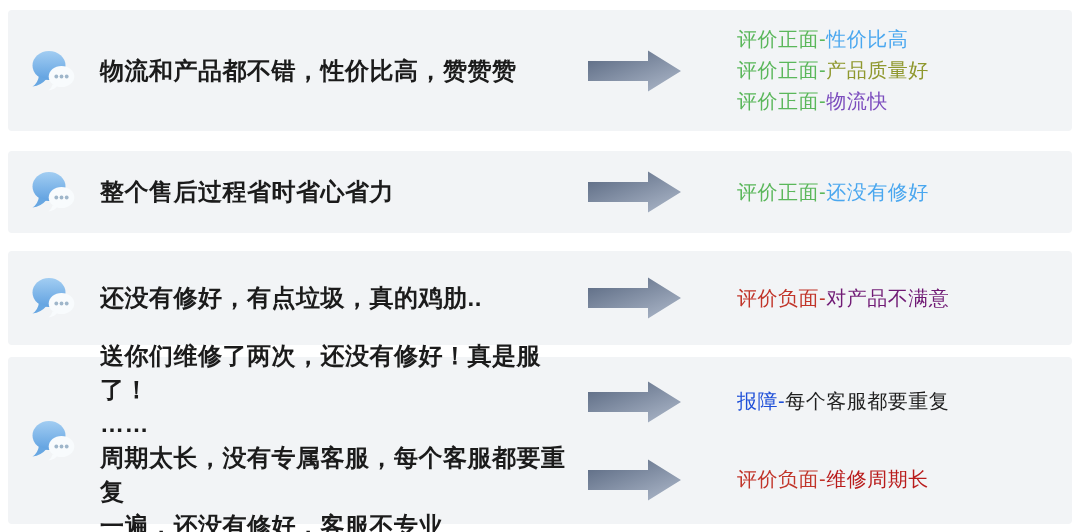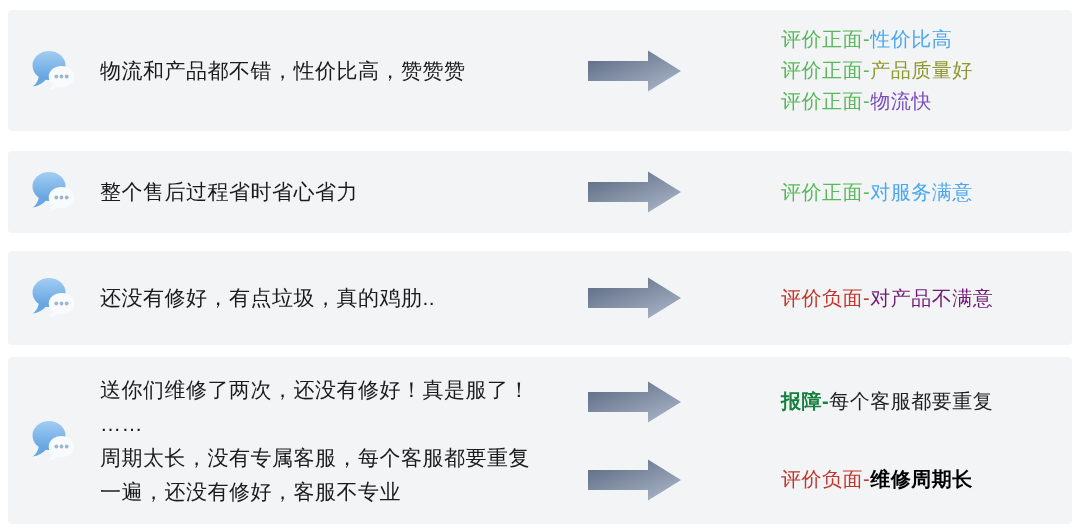--- a/index.html
+++ b/index.html
@@ -18,30 +18,31 @@
     padding-left:22px;
   }
   .row:nth-child(1){height:121px;margin-bottom:20px;}
   .row:nth-child(2){height:82px;margin-bottom:18px;}
   .row:nth-child(3){height:94px;margin-bottom:12px;}
   .row:nth-child(4){height:167px;}
   .icon{width:48px;height:44px;flex:none;}
   .message{
     width:510px;flex:none;box-sizing:border-box;
     padding-left:22px;
-    font-size:21px;line-height:34px;color:#1b1b1b;
+    font-size:24px;line-height:34px;color:#1b1b1b;
     letter-spacing:0.5px;
+    font-weight:bold;
   }
   .groups{
     flex:1;display:flex;flex-direction:column;justify-content:center;gap:34px;
   }
   .group{display:flex;align-items:center;}
   .arrow{width:95px;height:44px;flex:none;display:block;}
   .labels{margin-left:54px;font-size:20px;line-height:31px;letter-spacing:0.5px;}
-  .label-line{white-space:nowrap;margin-left:44px;}
+  .label-line{white-space:nowrap;}
   .hidden-defs{position:absolute;width:0;height:0;overflow:hidden;}
 </style>
 </head>
 <body>
 
 <svg class="hidden-defs" aria-hidden="true">
   <defs>
     <linearGradient id="arrowGrad" x1="0" y1="0" x2="0.85" y2="1">
       <stop offset="0" stop-color="#57667f"></stop>
       <stop offset="1" stop-color="#a9b4c6"></stop>
@@ -96,21 +97,21 @@
     </div>
     <div class="message">
         <div>整个售后过程省时省心省力</div>
       </div>
     <div class="groups">
         <div class="group">
     <svg class="arrow" viewBox="0 0 95 44">
       <polygon points="0,12 60,12 60,1.5 93,22 60,42.5 60,32 0,32" fill="url(#arrowGrad)"></polygon>
     </svg>
     <div class="labels">
-            <div class="label-line"><span style="color: rgb(91, 183, 91);">评价正面-</span><span style="color: rgb(74, 167, 239);">对服务满意</span></div>
+            <div class="label-line"><span style="color: rgb(91, 183, 91);">评价正面-</span><span style="color: rgb(74, 167, 239);">还没有修好</span></div>
           </div>
   </div>
       </div>
   </div>
     <div class="row">
     <div class="icon">
       <svg width="48" height="44" viewBox="0 0 48 44">
         <ellipse cx="19" cy="16.5" rx="16.5" ry="14.5" fill="url(#bubbleGrad)"></ellipse>
         <path d="M9 26.5 Q8 34 2.5 37.5 Q11 36.5 16.5 30 Z" fill="#68a7e2"></path>
         <ellipse cx="31.5" cy="27.5" rx="12.8" ry="10.6" fill="#f8fbfd"></ellipse>
@@ -151,26 +152,26 @@
         <div>……</div>
         <div>周期太长，没有专属客服，每个客服都要重复</div>
         <div>一遍，还没有修好，客服不专业</div>
       </div>
     <div class="groups">
         <div class="group">
     <svg class="arrow" viewBox="0 0 95 44">
       <polygon points="0,12 60,12 60,1.5 93,22 60,42.5 60,32 0,32" fill="url(#arrowGrad)"></polygon>
     </svg>
     <div class="labels">
-            <div class="label-line"><span style="color: #15803d; font-weight: bold;">报障-</span><span style="color: rgb(31, 31, 31);">每个客服都要重复</span></div>
+            <div class="label-line"><span style="color: #1d4ed8;">报障-</span><span style="color: rgb(31, 31, 31);">每个客服都要重复</span></div>
           </div>
   </div>
         <div class="group">
     <svg class="arrow" viewBox="0 0 95 44">
       <polygon points="0,12 60,12 60,1.5 93,22 60,42.5 60,32 0,32" fill="url(#arrowGrad)"></polygon>
     </svg>
     <div class="labels">
-            <div class="label-line"><span style="color: rgb(193, 53, 42);">评价负面-</span><span style="color: #000000; font-weight: bold;">维修周期长</span></div>
+            <div class="label-line"><span style="color: rgb(193, 53, 42);">评价负面-</span><span style="color: #b91c1c;">维修周期长</span></div>
           </div>
   </div>
       </div>
   </div>
   </div>
 
 </body></html>

